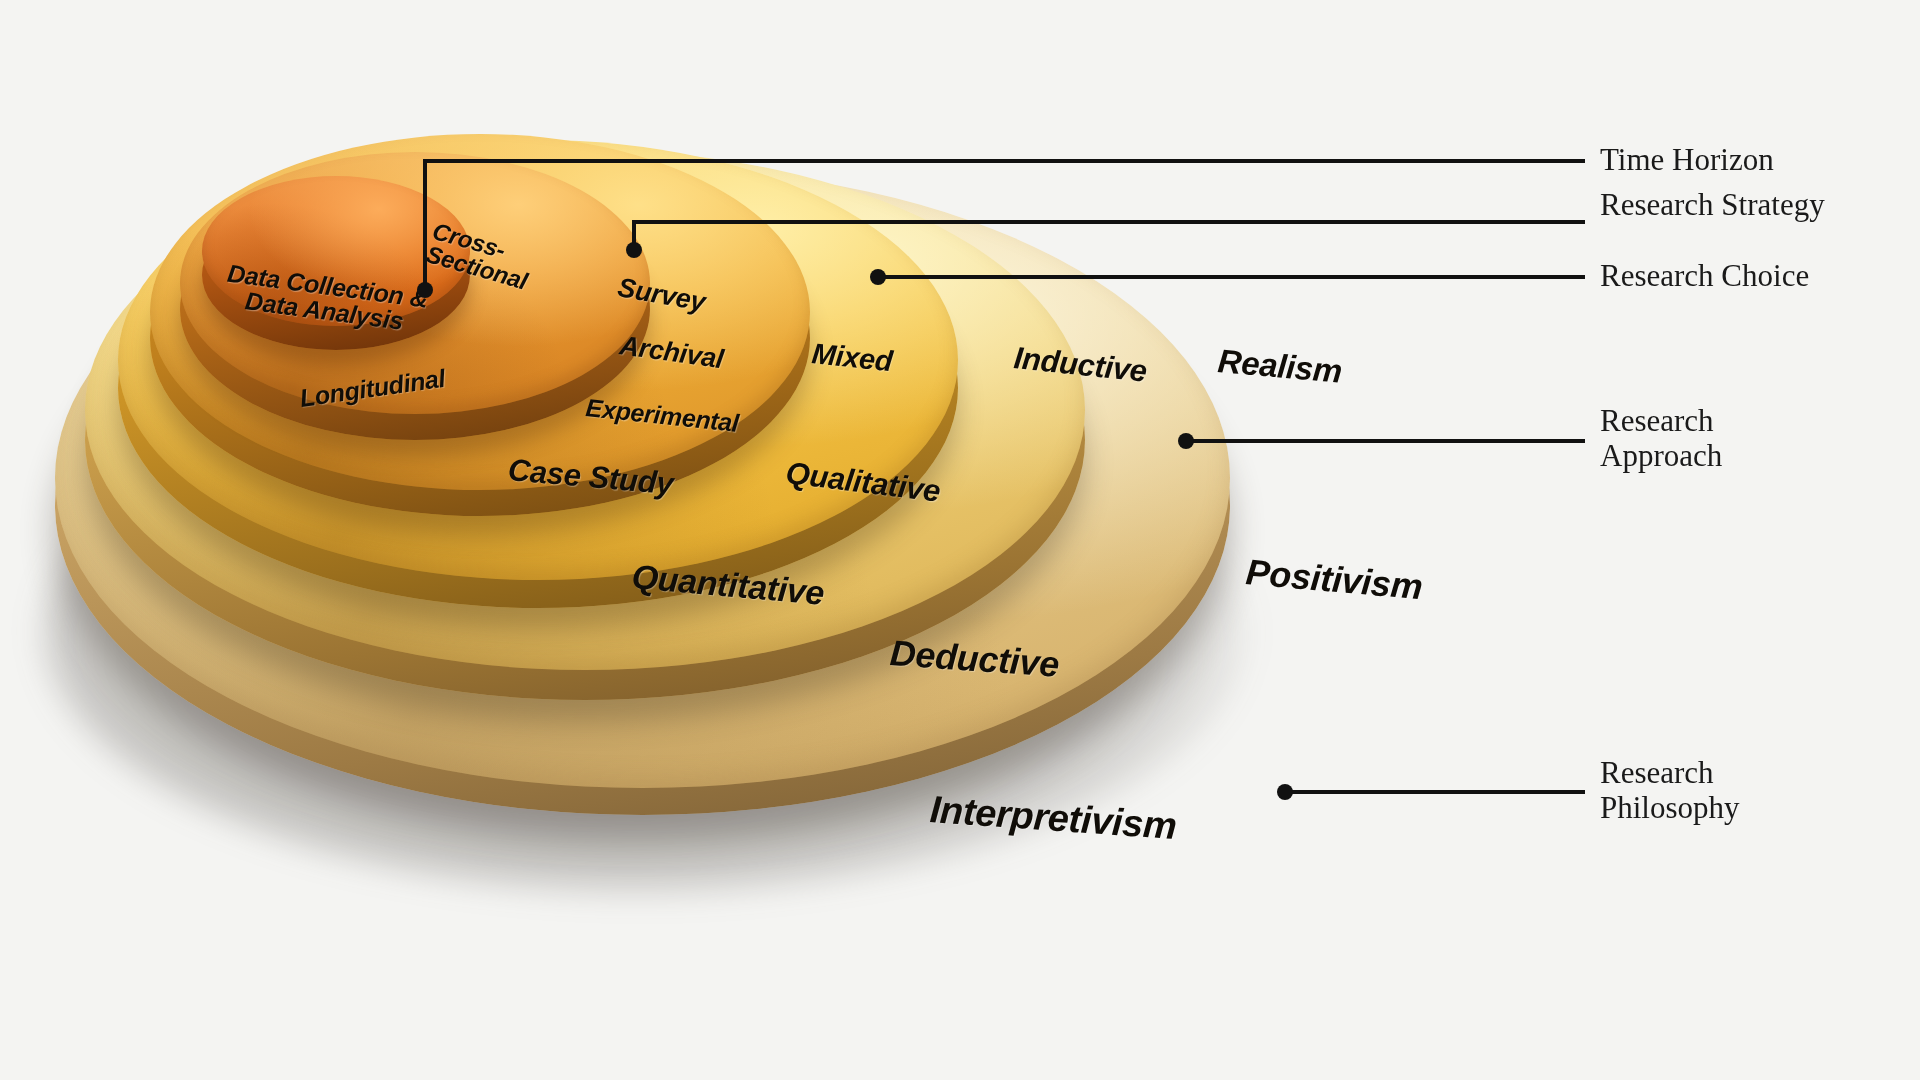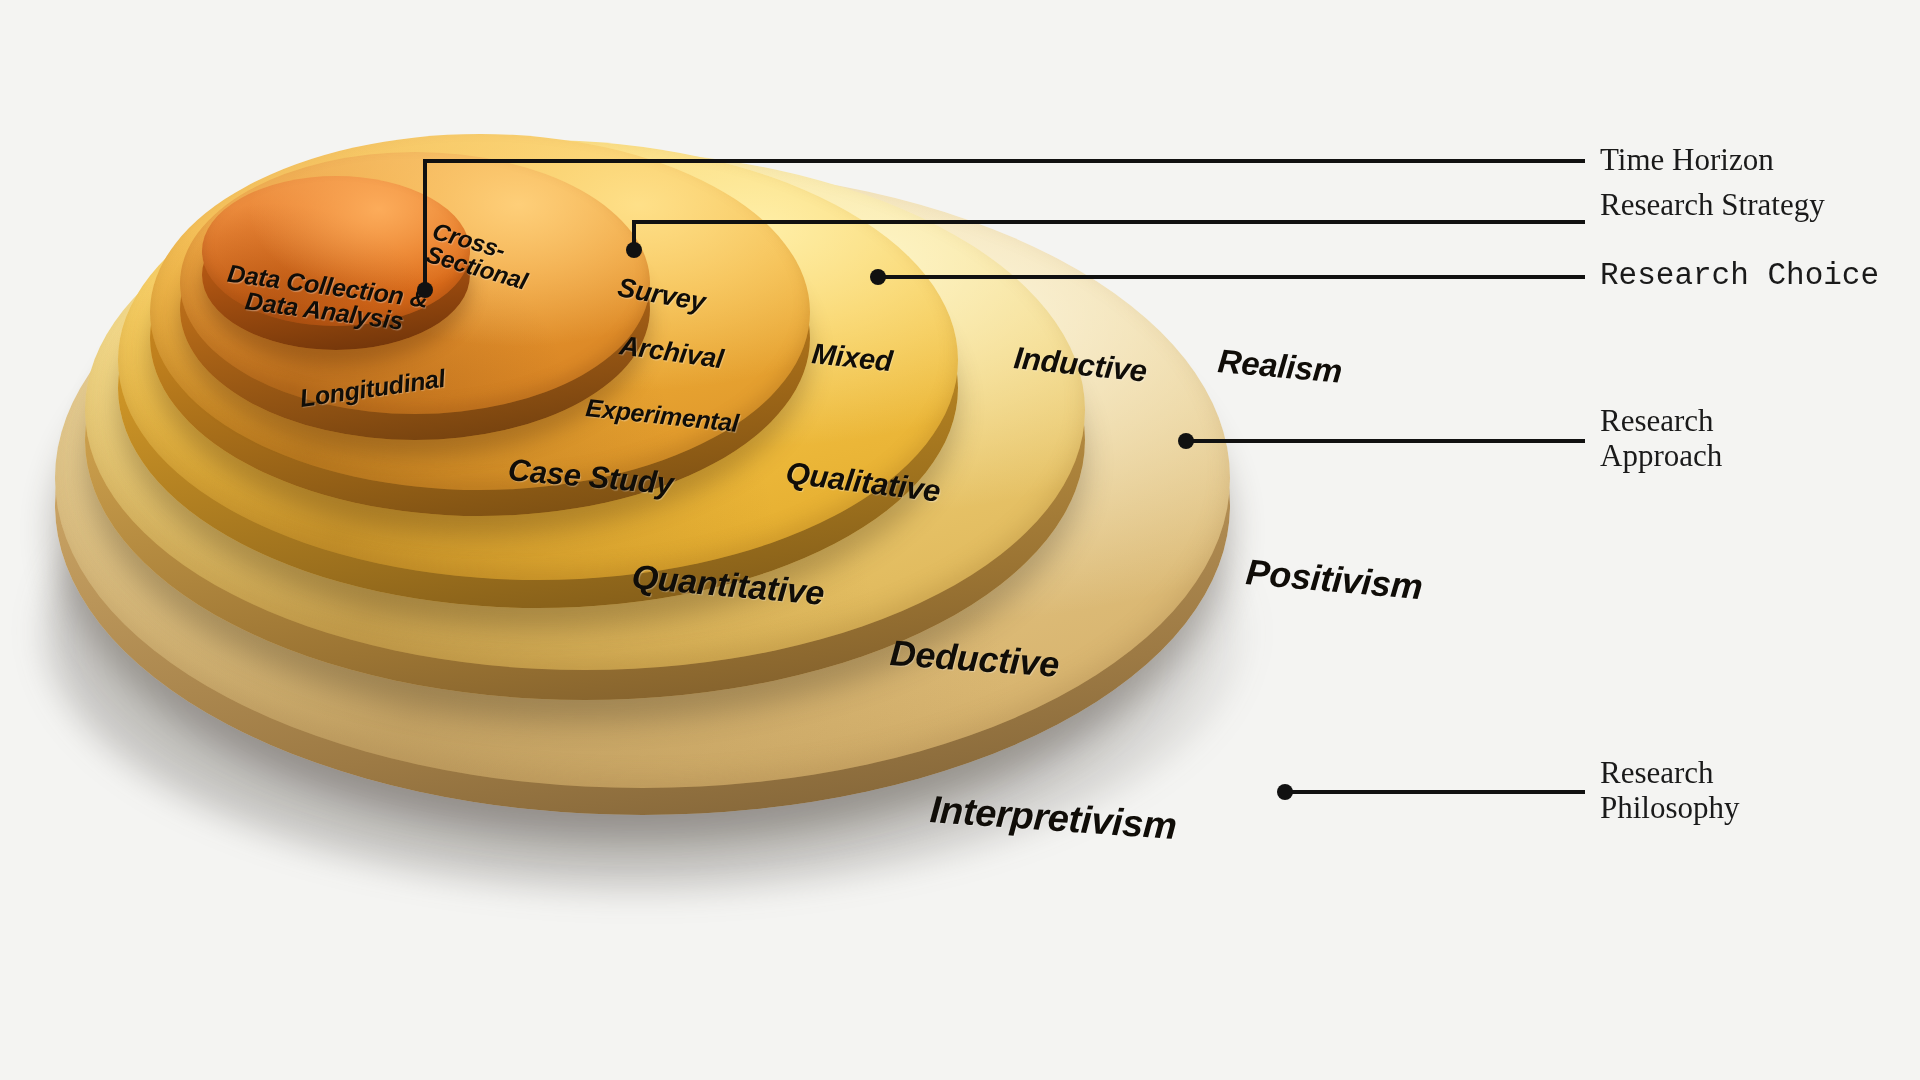--- a/index.html
+++ b/index.html
@@ -160,19 +160,19 @@
       <circle cx="425" cy="290" r="8"></circle>
       <circle cx="634" cy="250" r="8"></circle>
       <circle cx="878" cy="277" r="8"></circle>
       <circle cx="1186" cy="441" r="8"></circle>
       <circle cx="1285" cy="792" r="8"></circle>
     </g>
   </svg>
 
   <div class="rlabel" style="left:1600px;top:143px;">Time Horizon</div>
   <div class="rlabel" style="left:1600px;top:188px;">Research Strategy</div>
-  <div class="rlabel" style="left:1600px;top:259px;font-family:Liberation Mono, monospace;">Research Choice</div>
+  <div class="rlabel" style="left:1600px;top:259px;">Research Choice</div>
   <div class="rlabel" style="left:1600px;top:404px;">Research
 Approach</div>
   <div class="rlabel" style="left:1600px;top:756px;">Research
 Philosophy</div>
 
 </div>
 
 </body></html>

